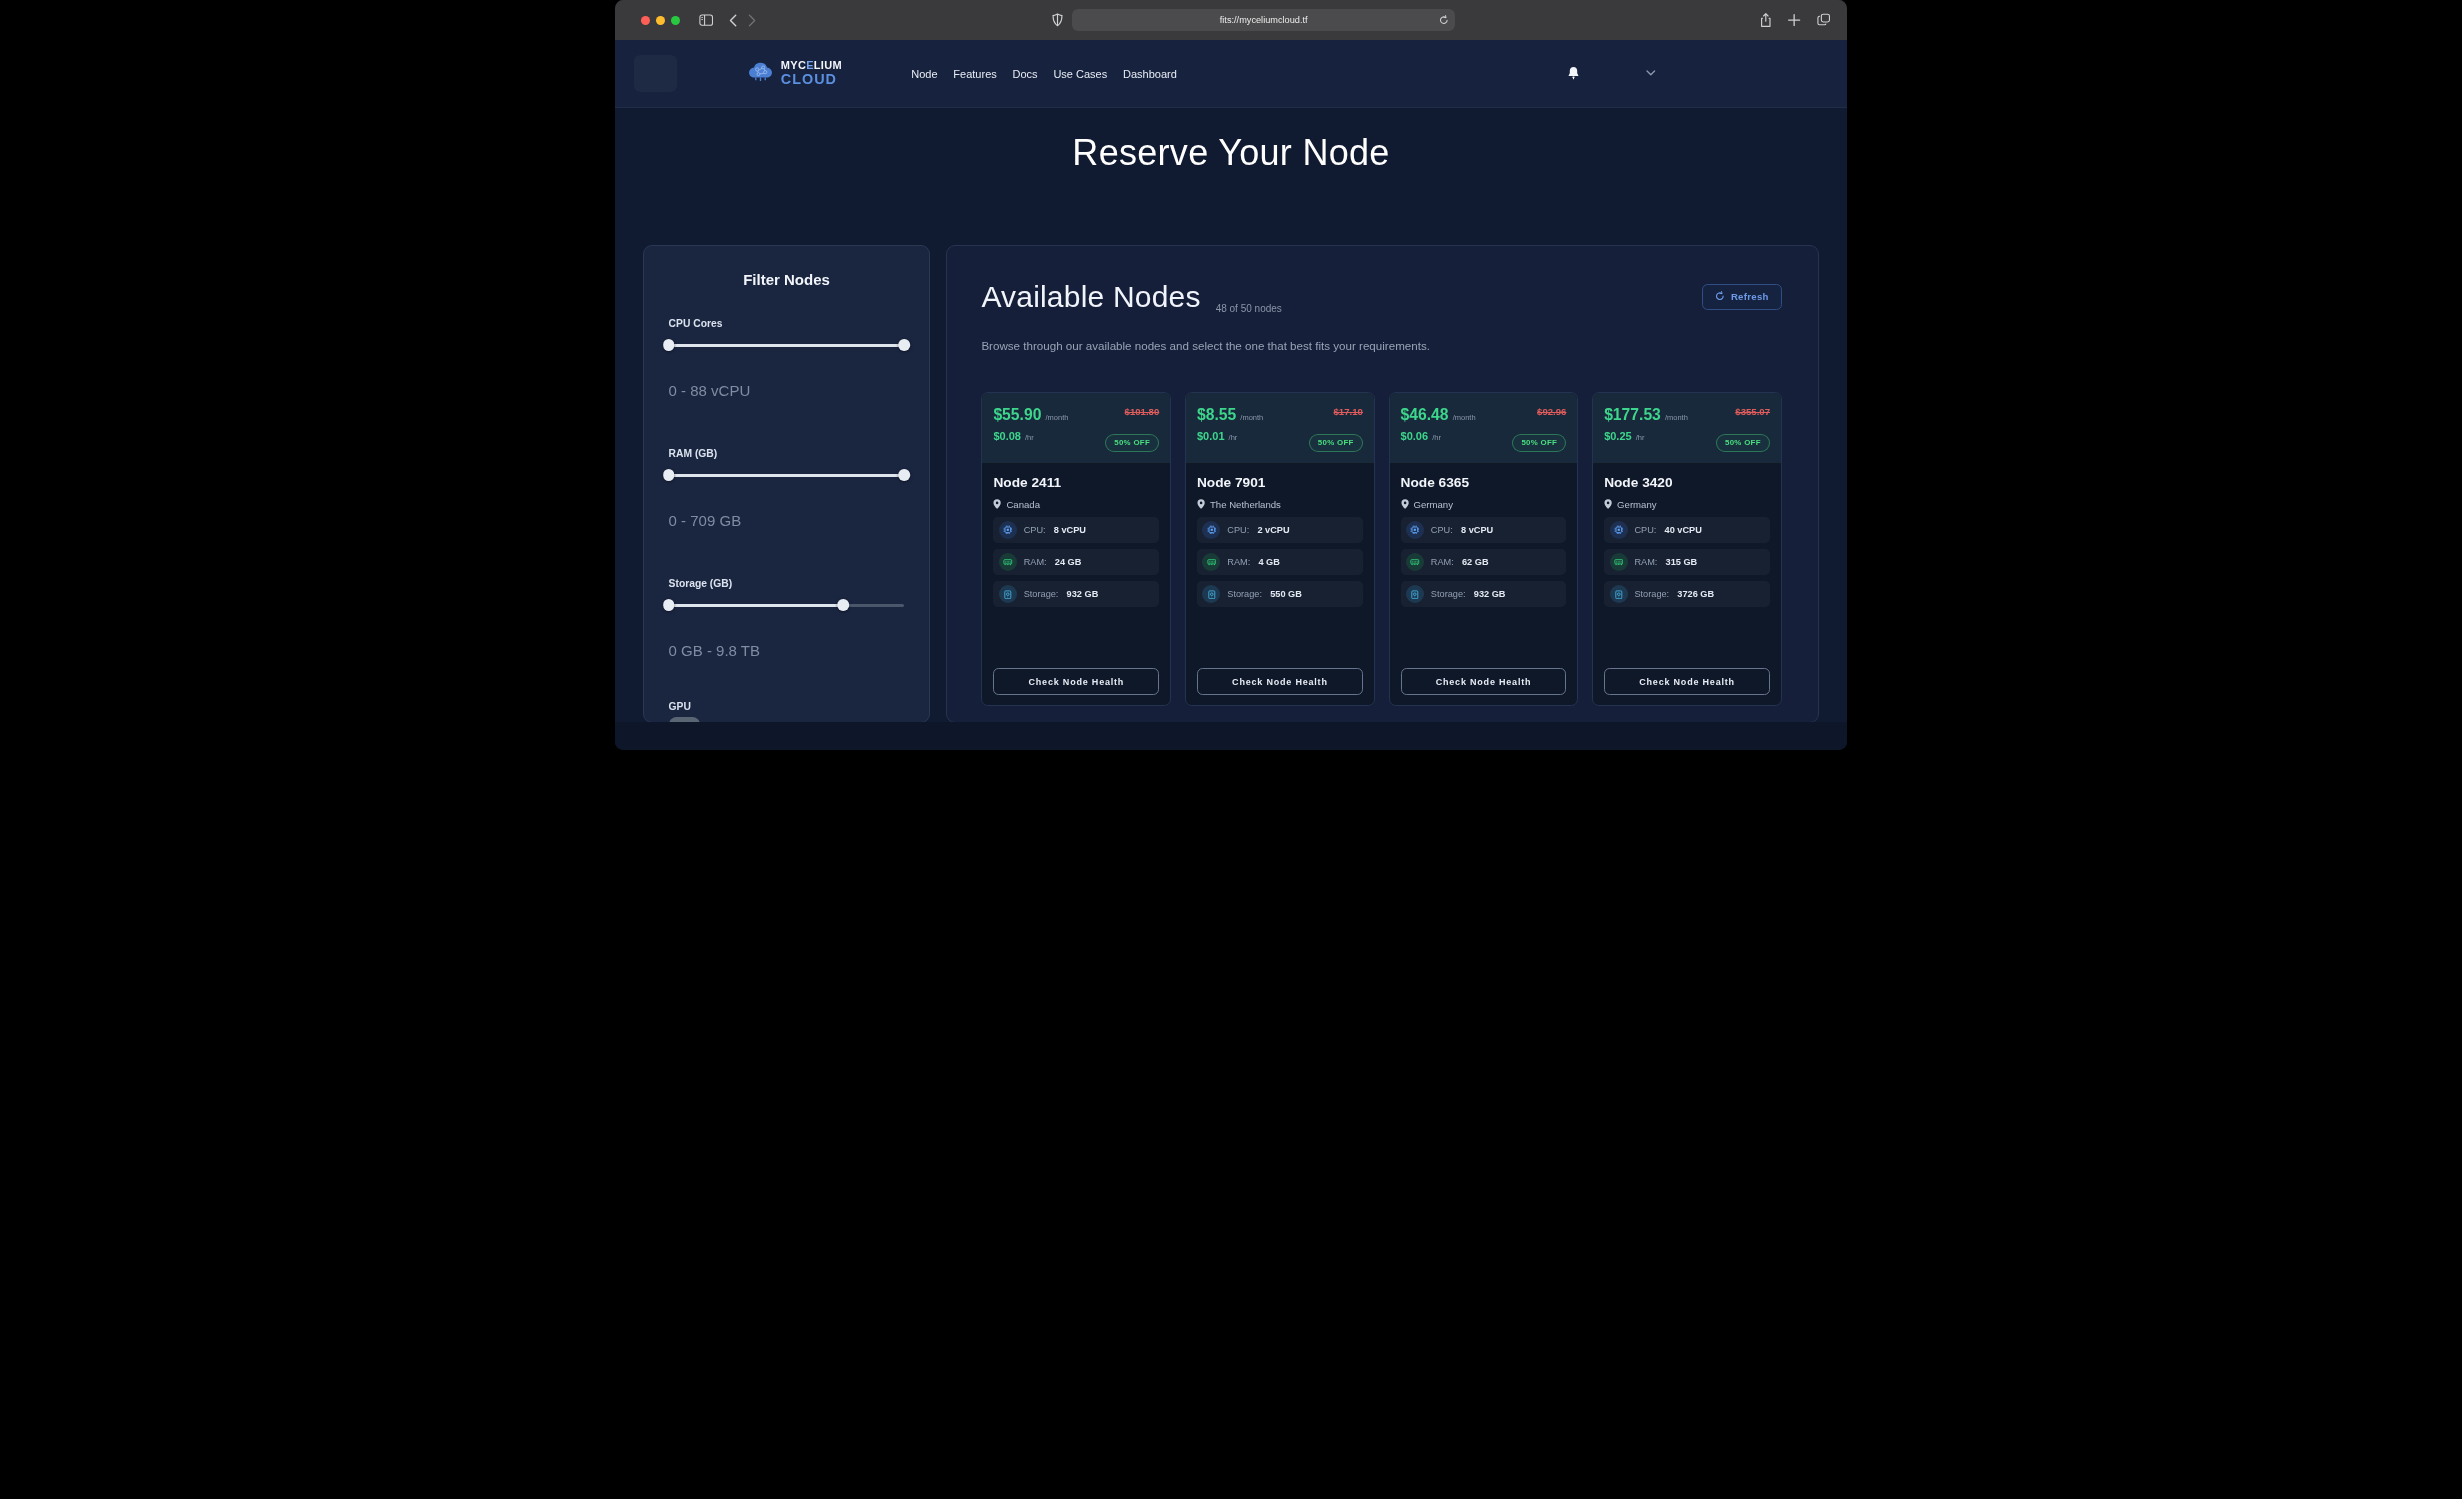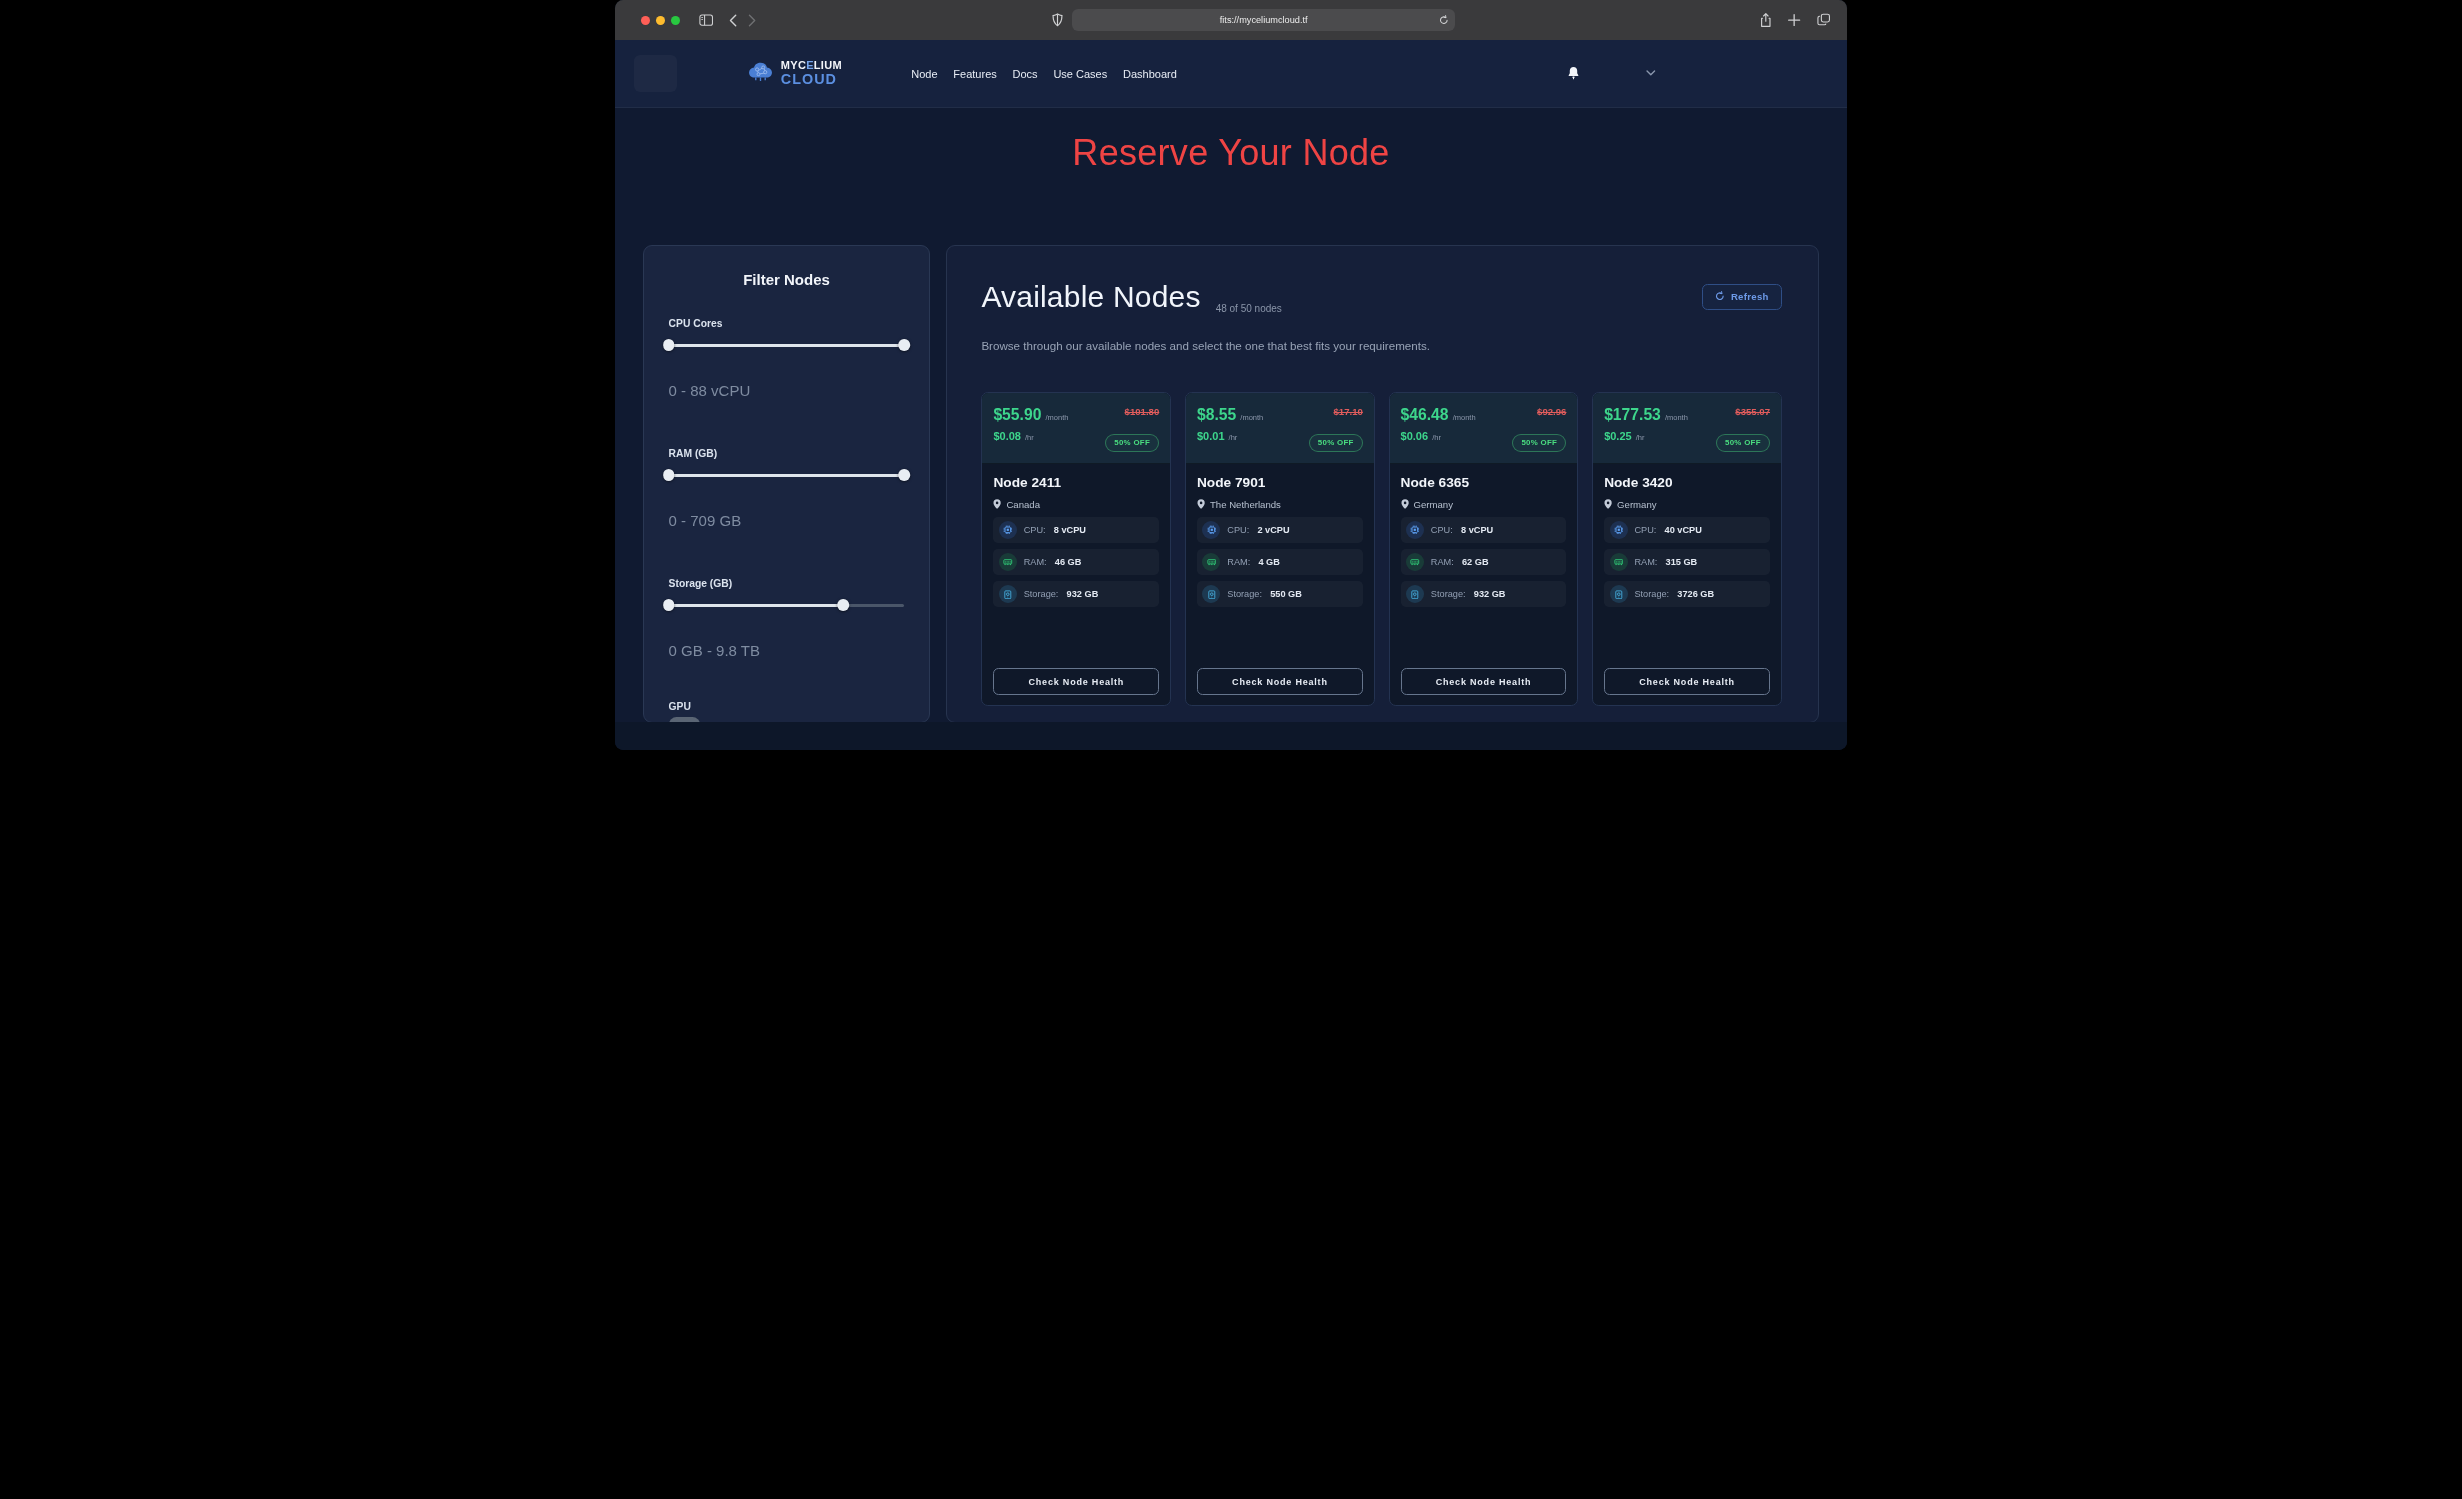--- a/index.html
+++ b/index.html
@@ -39,21 +39,21 @@
   .brand-l1 .accent { color:#76a5ec; }
   .brand-l2 { color:#5b8fe0; font-size:14.4px; font-weight:800; letter-spacing:1px; margin-top:1.4px; }
   .nav-links { display:flex; gap:13px; margin-left:68px; }
   .nav-link { color:#e8edf5; font-size:11px; background:none; border:none; cursor:pointer;
               padding:2.7px 1.4px; font-weight:500; }
   .bell-btn { margin-left:auto; background:none; border:none; color:#f2f5fa; display:flex; }
   .chev-btn { background:none; border:none; color:#8a97ad; display:flex; margin-left:66px; margin-right:172px; }
 
   
   .hero { text-align:center; padding-top:24px; }
-  .hero-title { color:#ef4444; font-size:36px; font-weight:500; letter-spacing:0.3px; }
+  .hero-title { color:#ffffff; font-size:36px; font-weight:500; letter-spacing:0.3px; }
   .hero-sub { color:#8e99ad; font-size:12.3px; margin-top:20.5px; }
 
   
   .content { display:flex; gap:16.4px; padding:0 28px; margin-top:71px; align-items:flex-start; }
 
   .filter-panel { width:287px; height:478px; background:#1a2540; border:0.7px solid #2a3854;
                   border-radius:9px; padding:24.6px; overflow:hidden; flex:none; }
   .filter-title { color:#f2f5fa; font-size:15px; font-weight:700; text-align:center; }
   .f-label { color:#dbe3ee; font-size:10.3px; font-weight:600; margin-top:30px; }
   .f-label.mt2 { margin-top:49px; } .f-label.mt3 { margin-top:42px; }
@@ -326,21 +326,21 @@
       </div>
       <div class="spec-row">
         <span class="spec-ico ram">
           <svg width="9.6" height="9.6" viewBox="0 0 16 16" fill="none" stroke="currentColor" stroke-width="1.4">
             <rect x="1.5" y="4.5" width="13" height="7" rx="1"></rect>
             <path d="M4.5 7 v2.5 M7 7 v2.5 M9.5 7 v2.5 M12 7 v2.5" stroke-width="1.2"></path>
             <path d="M3.5 11.5 v2 M8 11.5 v2 M12.5 11.5 v2"></path>
           </svg>
         </span>
         <span class="spec-label">RAM:</span>
-        <span class="spec-val">46 GB</span>
+        <span class="spec-val">24 GB</span>
       </div>
       <div class="spec-row">
         <span class="spec-ico sto">
           <svg width="9.6" height="9.6" viewBox="0 0 16 16" fill="none" stroke="currentColor" stroke-width="1.4">
             <rect x="3" y="1.5" width="10" height="13" rx="1.5"></rect>
             <circle cx="8" cy="7" r="2.2"></circle>
                     <circle cx="8" cy="11.8" r="0.8" fill="currentColor" stroke="none"></circle>
           </svg>
         </span>
         <span class="spec-label">Storage:</span>

